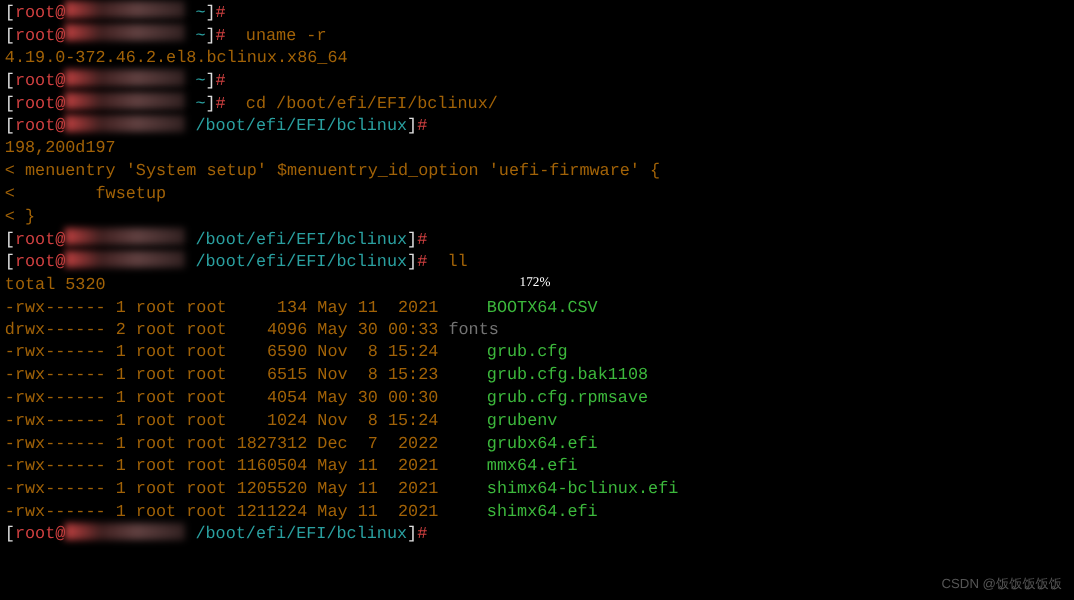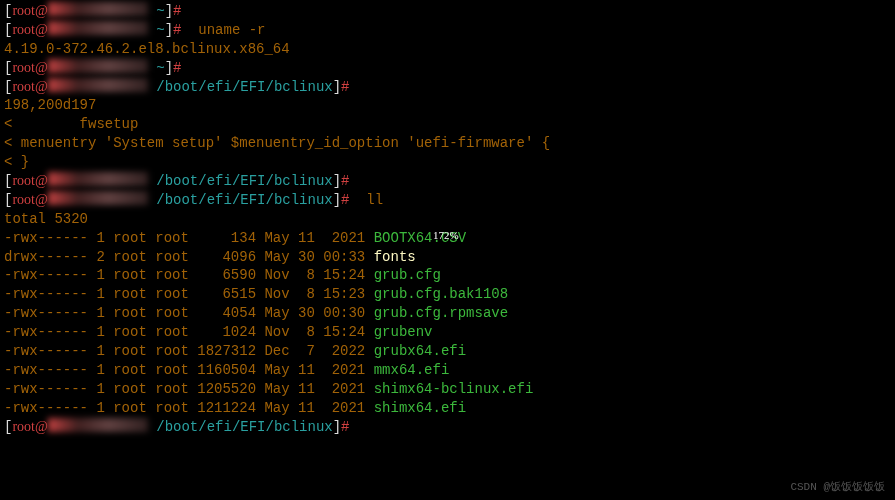--- a/index.html
+++ b/index.html
@@ -10,24 +10,24 @@
       line-height: 1.35;
       color: #ccc;
       width: 895px;
       height: 500px;
       overflow: hidden;
       position: relative;
       padding: 2px 4px;
     }
     .line { white-space: pre; }
     .white { color: #a16207; }
-    .red { color: #d04040; font-family: Liberation Serif, serif; }
+    .red { color: #d04040; }
     .cyan { color: #2aa0a0; }
-    .green { color: #3cb83c; }
-    .blue { color: #fef9c3; }
+    .green { color: #3cb83c; margin-left: 32px; }
+    .blue { color: #737373; }
     .blur {
       display: inline-block;
       width: 100px;
       height: 14px;
       background: linear-gradient(90deg, #c04040 0%, #402020 30%, #604040 60%, #302020 100%);
       filter: blur(3px);
       vertical-align: middle;
       position: relative;
       top: -2px;
     }
@@ -40,35 +40,36 @@
       color: #fff;
       font-size: 11px;
       font-family: Liberation Serif, serif;
     }
     .footer {
       position: absolute;
       bottom: 5px;
       right: 10px;
       color: #555;
       font-size: 11px;
-      font-family: Liberation Mono, monospace;
+      font-family: Liberation Sans, sans-serif;
     }
   </style>
 </head>
 <body>
 
 <div id="terminal">
     <div class="line"><span class="bracket">[</span><span class="red">root@</span><span class="blur"></span><span> </span><span class="cyan">~</span><span class="bracket">]</span><span class="hash">#</span><span class="white">  </span></div>
     <div class="line"><span class="bracket">[</span><span class="red">root@</span><span class="blur"></span><span> </span><span class="cyan">~</span><span class="bracket">]</span><span class="hash">#</span><span class="white">  uname -r</span></div>
     <div class="line white">4.19.0-372.46.2.el8.bclinux.x86_64</div>
     <div class="line"><span class="bracket">[</span><span class="red">root@</span><span class="blur"></span><span> </span><span class="cyan">~</span><span class="bracket">]</span><span class="hash">#</span><span class="white">  </span></div>
+    <div class="line"><span class="bracket">[</span><span class="red">root@</span><span class="blur"></span><span> </span><span class="cyan">~</span><span class="bracket">]</span><span class="hash">#</span><span class="white">  cd /boot/efi/EFI/bclinux/</span></div>
     <div class="line"><span class="bracket">[</span><span class="red">root@</span><span class="blur"></span><span> </span><span class="cyan">/boot/efi/EFI/bclinux</span><span class="bracket">]</span><span class="hash">#</span><span class="white">  </span></div>
     <div class="line white">198,200d197</div>
+    <div class="line white">&lt; menuentry 'System setup' $menuentry_id_option 'uefi-firmware' {</div>
     <div class="line white">&lt;        fwsetup</div>
-    <div class="line white">&lt; menuentry 'System setup' $menuentry_id_option 'uefi-firmware' {</div>
     <div class="line white">&lt; }</div>
     <div class="line"><span class="bracket">[</span><span class="red">root@</span><span class="blur"></span><span> </span><span class="cyan">/boot/efi/EFI/bclinux</span><span class="bracket">]</span><span class="hash">#</span><span class="white">  </span></div>
     <div class="line"><span class="bracket">[</span><span class="red">root@</span><span class="blur"></span><span> </span><span class="cyan">/boot/efi/EFI/bclinux</span><span class="bracket">]</span><span class="hash">#</span><span class="white">  ll</span></div>
     <div class="line white">total 5320</div>
     <div class="line"><span class="white">-rwx------ 1 root root     134 May 11  2021 </span><span class="green">BOOTX64.CSV</span></div>
     <div class="line"><span class="white">drwx------ 2 root root    4096 May 30 00:33 </span><span class="blue">fonts</span></div>
     <div class="line"><span class="white">-rwx------ 1 root root    6590 Nov  8 15:24 </span><span class="green">grub.cfg</span></div>
     <div class="line"><span class="white">-rwx------ 1 root root    6515 Nov  8 15:23 </span><span class="green">grub.cfg.bak1108</span></div>
     <div class="line"><span class="white">-rwx------ 1 root root    4054 May 30 00:30 </span><span class="green">grub.cfg.rpmsave</span></div>
     <div class="line"><span class="white">-rwx------ 1 root root    1024 Nov  8 15:24 </span><span class="green">grubenv</span></div>

